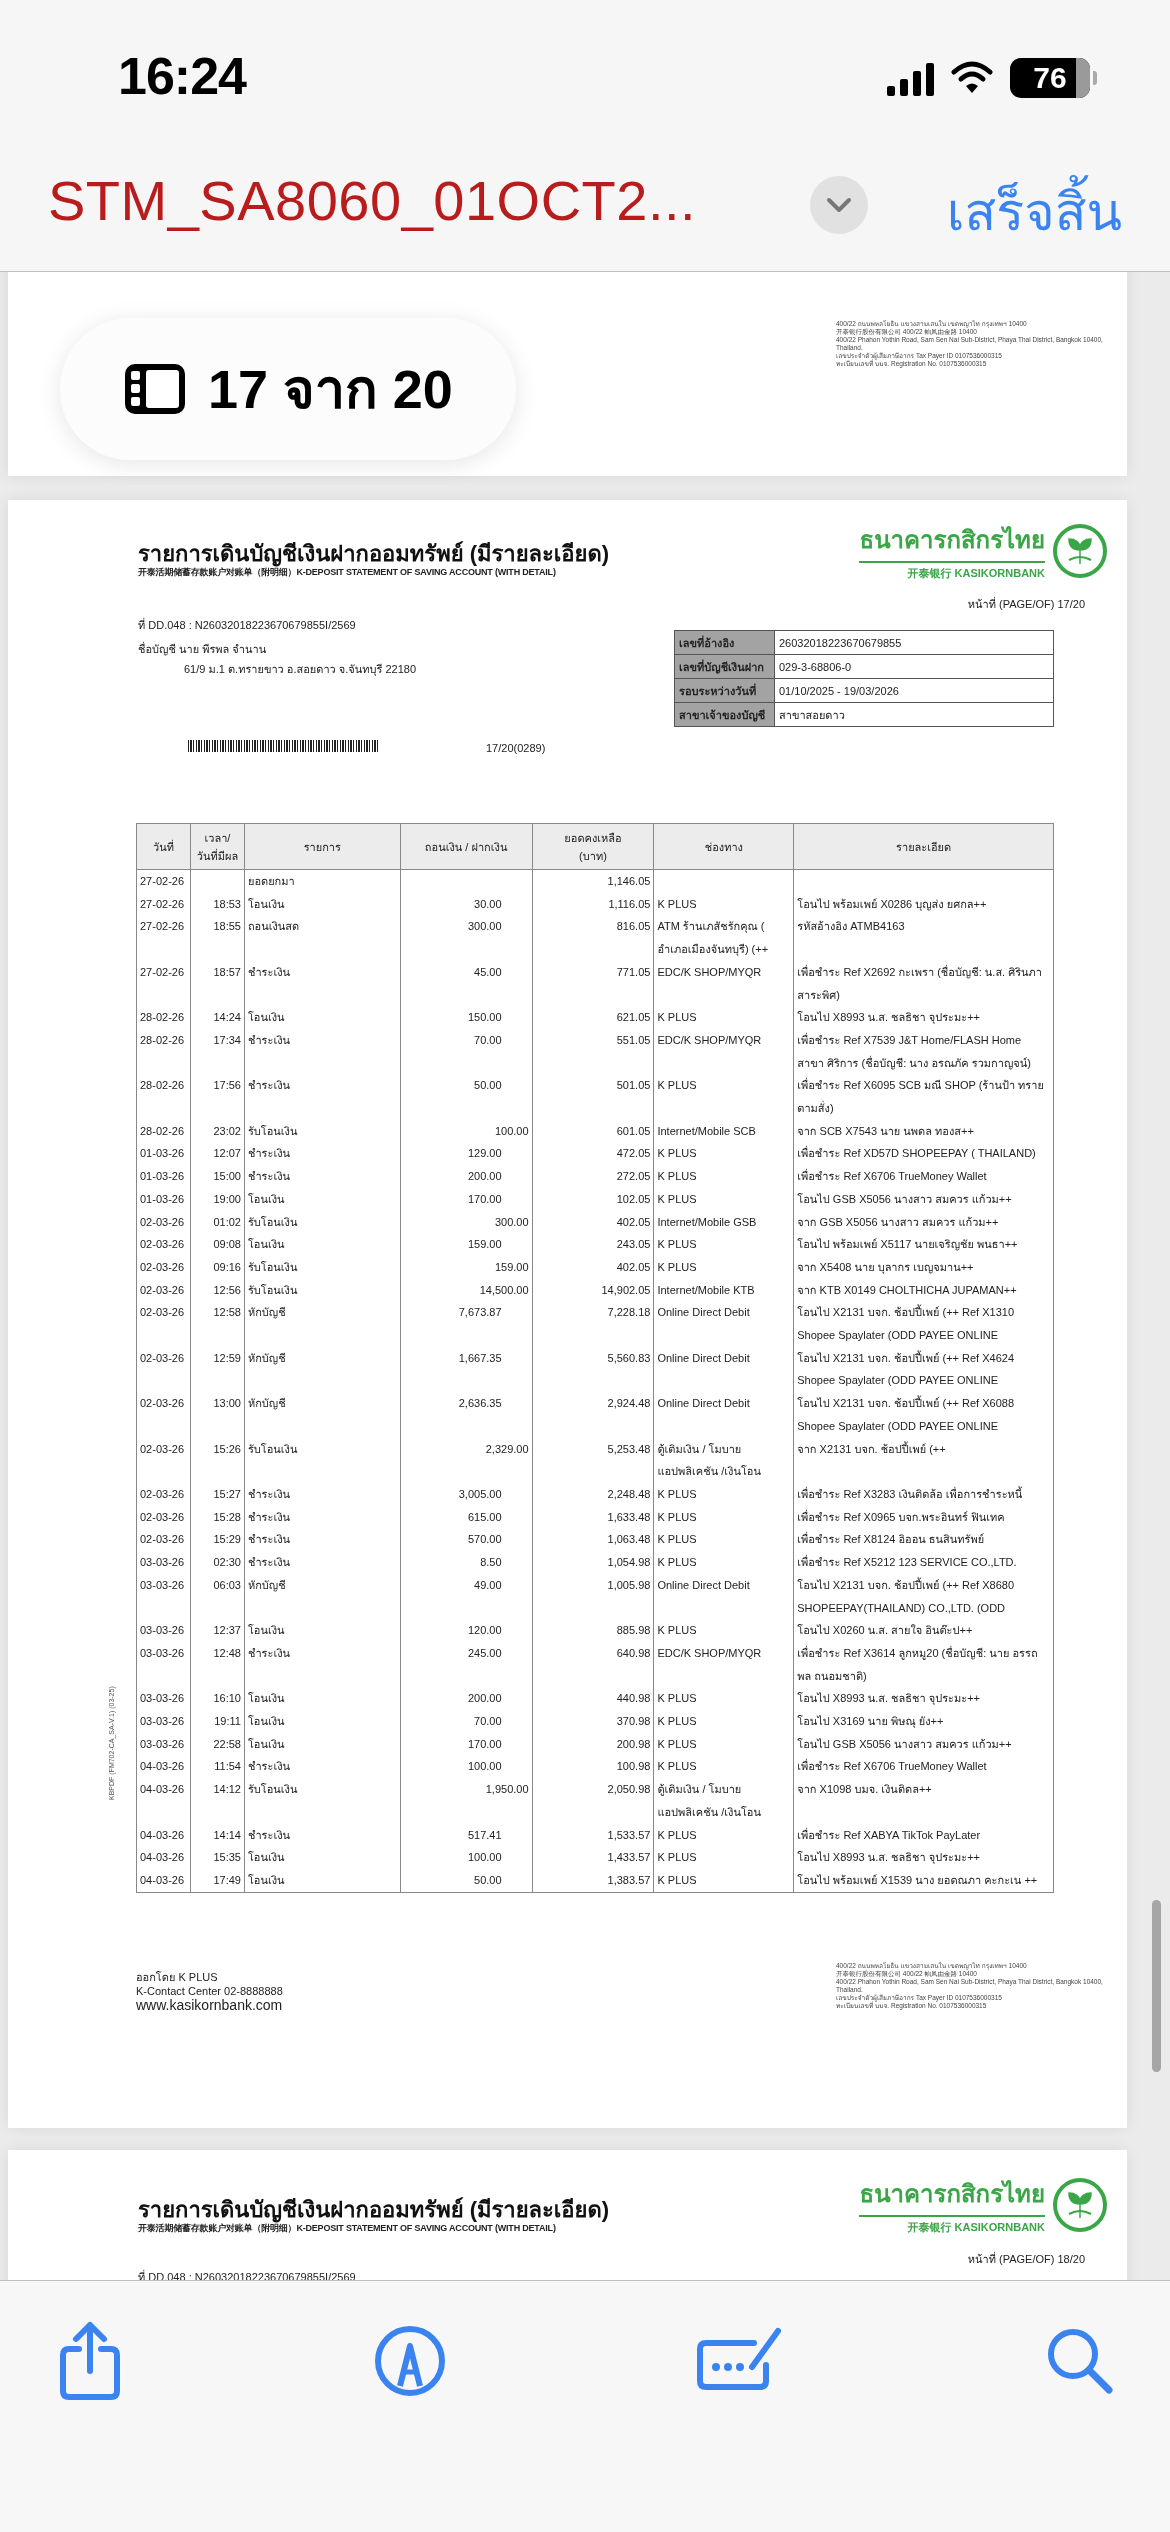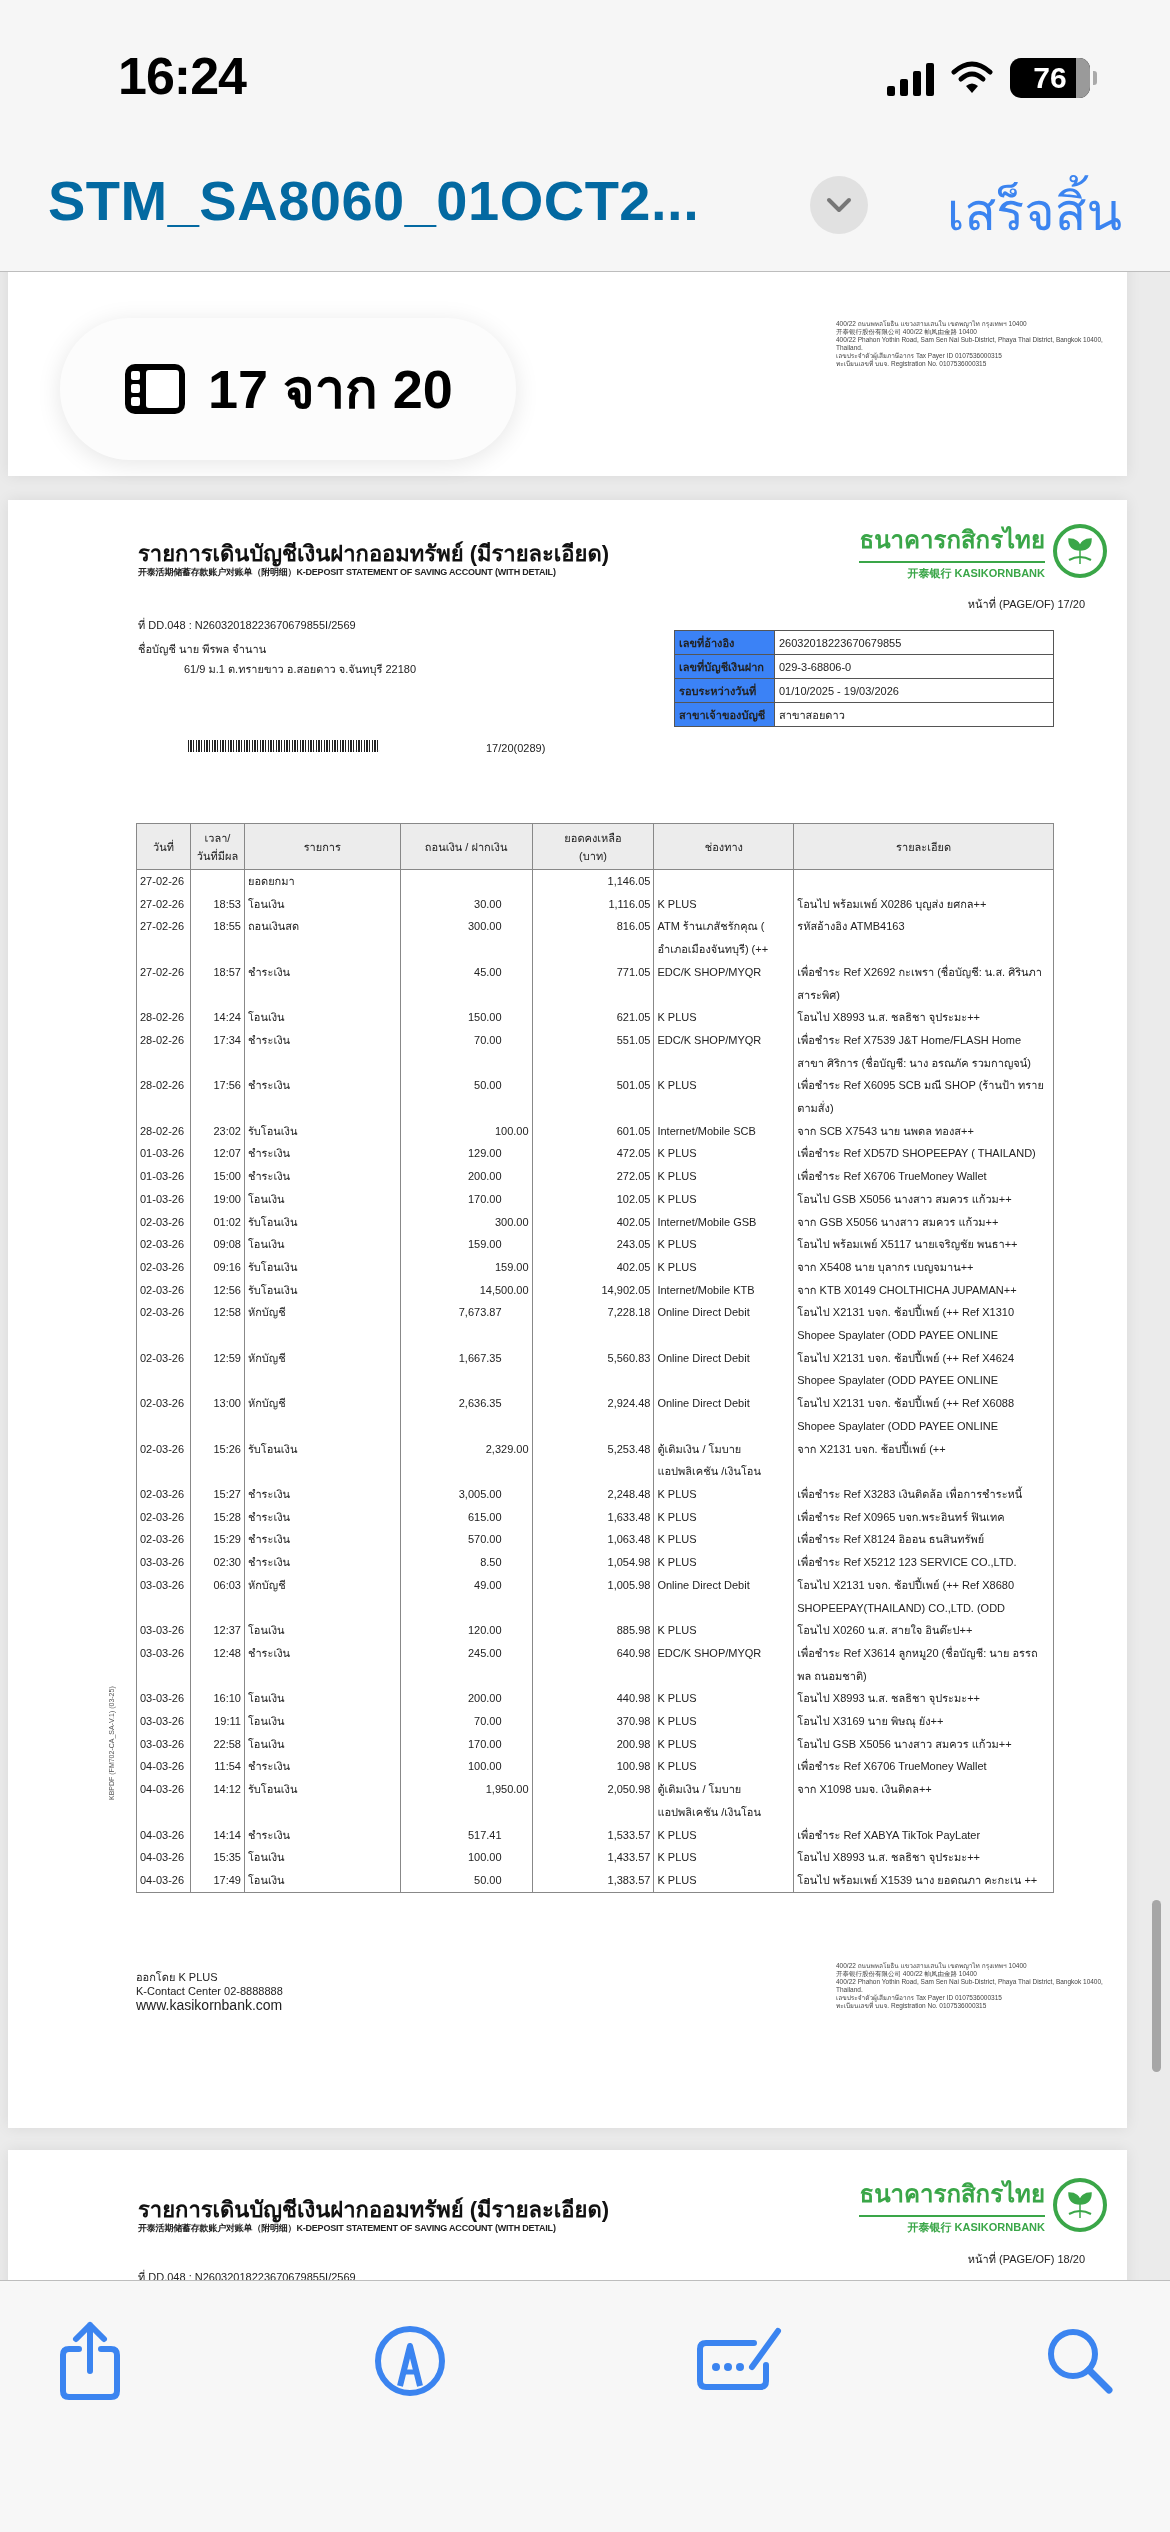--- a/index.html
+++ b/index.html
@@ -8,21 +8,21 @@
 
   
   .topbar { position: absolute; left: 0; top: 0; width: 1170px; height: 272px; background: #f6f6f6; border-bottom: 1px solid #bdbdbd; z-index: 10; }
   .time { position: absolute; left: 118px; top: 46px; font-size: 52px; font-weight: 700; color: #000; letter-spacing: -1px; }
   .status-icons { position: absolute; right: 80px; top: 58px; display: flex; align-items: center; gap: 16px; }
   .signal { display: flex; align-items: flex-end; gap: 5px; height: 36px; }
   .signal span { width: 8px; background: #000; border-radius: 2px; }
   .battery { position: relative; width: 80px; height: 40px; background: #000; border-radius: 11px; color: #fff; font-weight: 700; font-size: 30px; display: flex; align-items: center; justify-content: center; }
   .battery::after { content: ""; position: absolute; right: -7px; top: 13px; width: 4px; height: 14px; background: #aaa; border-radius: 0 3px 3px 0; }
   .battery .empty { position: absolute; right: 0; top: 0; width: 14px; height: 40px; background: #9a9a9a; border-radius: 0 11px 11px 0; }
-  .doc-title { position: absolute; left: 48px; top: 168px; font-size: 56px; font-weight: 700; color: #0369a1; letter-spacing: 0.5px; }
+  .doc-title { position: absolute; left: 48px; top: 168px; font-size: 56px; font-weight: 400; color: #b91c1c; letter-spacing: 0.5px; }
   .chev-btn { position: absolute; left: 810px; top: 176px; width: 58px; height: 58px; border-radius: 50%; background: #e1e1e1; display: flex; align-items: center; justify-content: center; }
   .done-btn { position: absolute; right: 48px; top: 170px; font-size: 52px; color: #3b84f0; font-weight: 400; }
 
   
   .page { position: absolute; left: 8px; width: 1119px; background: #fff; box-shadow: 0 0 14px rgba(0,0,0,0.08); }
   .page-prev { top: 240px; height: 236px; }
   .page-cur { top: 500px; height: 1628px; }
   .page-next { top: 2150px; height: 300px; }
 
   .page-counter { position: absolute; left: 60px; top: 318px; width: 456px; height: 142px; border-radius: 70px; background: #fcfcfc; box-shadow: 0 4px 24px rgba(0,0,0,0.10); display: flex; align-items: center; padding-left: 62px; gap: 20px; z-index: 11; }
@@ -39,21 +39,21 @@
   .logo-circ { width: 54px; height: 54px; border: 4px solid #3aa648; border-radius: 50%; display: flex; align-items: center; justify-content: center; }
   .page-of { position: absolute; right: 42px; top: 95px; font-size: 11px; color: #222; }
   .doc-ref { position: absolute; left: 130px; top: 116px; font-size: 11px; color: #222; }
   .acct-name { position: absolute; left: 130px; top: 140px; font-size: 11px; color: #222; }
   .acct-addr { position: absolute; left: 176px; top: 160px; font-size: 11px; color: #222; }
   .barcode { position: absolute; left: 180px; top: 240px; width: 190px; height: 12px; background: repeating-linear-gradient(90deg, #222 0 1px, #fff 1px 2px, #222 2px 4px, #fff 4px 5px, #222 5px 6px, #fff 6px 8px); }
   .barcode-no { position: absolute; left: 478px; top: 242px; font-size: 11px; color: #222; }
 
   .info-tbl { position: absolute; left: 666px; top: 130px; width: 380px; border-collapse: collapse; font-size: 11px; color: #222; }
   .info-tbl td { border: 1px solid #555; height: 24px; padding: 0 4px; }
-  .info-tbl td.k { background: #3b82f6; font-weight: 700; width: 100px; }
+  .info-tbl td.k { background: #a3a3a3; font-weight: 700; width: 100px; }
 
   .side-code { position: absolute; left: 100px; top: 1300px; transform: rotate(-90deg); transform-origin: left top; font-size: 7px; color: #555; white-space: nowrap; }
 
   .stmt { position: absolute; left: 128px; top: 323px; width: 918px; border-collapse: collapse; font-size: 11px; color: #222; }
   .stmt th { background: #ececec; border: 1px solid #888; font-weight: 400; height: 46px; line-height: 18px; font-size: 11px; }
   .stmt td { border-left: 1px solid #888; border-right: 1px solid #888; height: 22.7px; padding: 0 3px; vertical-align: top; line-height: 22.7px; white-space: nowrap; }
   .stmt tbody tr:last-child td { border-bottom: 1px solid #888; }
   .stmt td.num { text-align: right; }
   .stmt td.c { text-align: right; }
   .stmt td.wrap { white-space: normal; line-height: 22.7px; }

